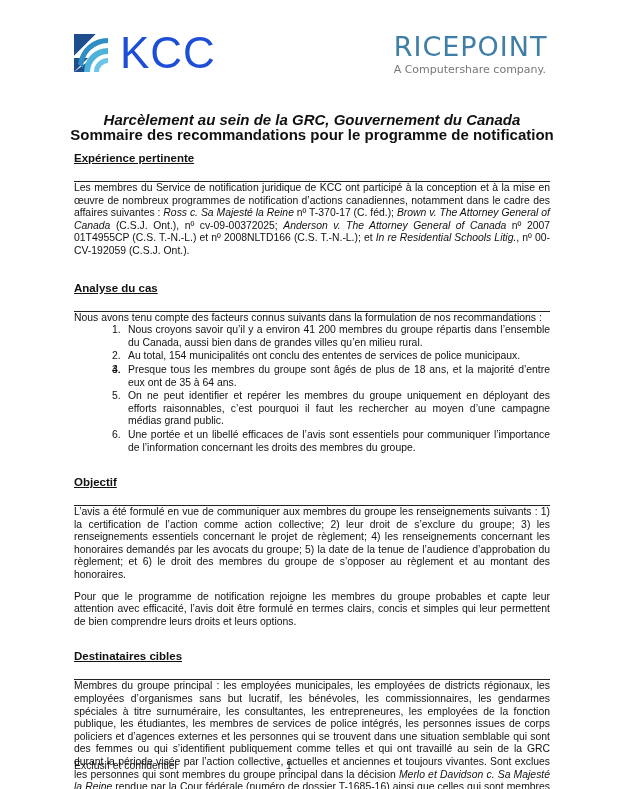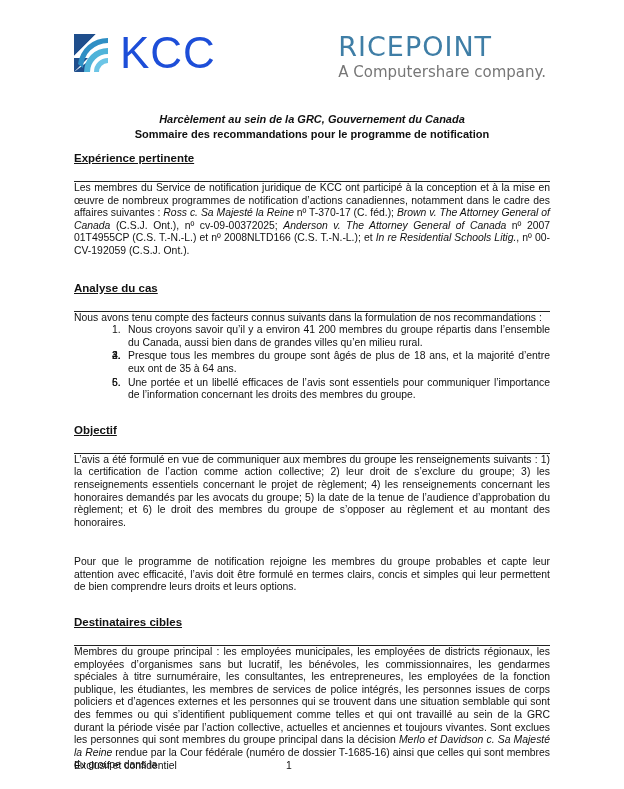--- a/index.html
+++ b/index.html
@@ -4,28 +4,28 @@
   <style>
     html, body { margin: 0; padding: 0; background: #ffffff; }
     body { width: 624px; height: 789px; position: relative; overflow: hidden;
       font-family: "Liberation Sans", sans-serif; color: #111; }
     .page { position: absolute; left: 0; top: 0; width: 624px; height: 789px; }
     .logo-kcc { position: absolute; left: 74px; top: 34px; height: 38px; display: flex; align-items: center; }
     .kcc-mark { width: 38px; height: 38px; position: relative; }
     .kcc-text { font-family: "Liberation Sans", sans-serif; font-size: 44px; color: #1d4ed8; letter-spacing: 1px; margin-left: 8px; line-height: 38px; font-weight: normal; }
     .logo-rp { position: absolute; right: 74px; top: 32px; text-align: left; }
     .rp-name { font-family: "DejaVu Sans", sans-serif; font-size: 27px; color: #3f7ea6; letter-spacing: 1px; line-height: 30px; font-weight: normal; }
-    .rp-sub { font-family: "DejaVu Sans", sans-serif; font-size: 15px; color: #777; margin-top: 1px; margin-right: 4px; }
-    .title { position: absolute; left: 0; width: 624px; top: 112px; text-align: center; font-size: 11px; font-weight: bold; line-height: 15px; }
+    .rp-sub { font-family: "DejaVu Sans", sans-serif; font-size: 11px; color: #777; margin-top: 1px; margin-right: 4px; }
+    .title { position: absolute; left: 0; width: 624px; top: 112px; text-align: center; font-size: 15px; font-weight: bold; line-height: 15px; }
     .title .t1 { font-style: italic; }
     .content { position: absolute; left: 74px; top: 152px; width: 476px; font-size: 10.4px; line-height: 12.6px; }
     .section { margin-bottom: 20px; }
     .sec-head { font-weight: bold; font-size: 11.5px; line-height: 13px; border-bottom: 1.5px solid #222; text-decoration: underline; padding-bottom: 16px; }
     .para { text-align: justify; margin: 0; }
-    .para + .para { margin-top: 27px; }
+    .para + .para { margin-top: 9px; }
     .it { font-style: italic; }
     ol { margin: 0; padding-left: 0; list-style: none; }
     ol li { position: relative; padding-left: 54px; text-align: justify; margin-bottom: 1px; }
     ol li .num { position: absolute; left: 38px; top: 0; }
     .footer { position: absolute; top: 743px; left: 74px; font-size: 10.4px; width: 400px; margin-top: 17px; }
     .footer .pg { position: absolute; left: 212px; top: 0; }
     .s1 { margin-bottom: 23px; }
     .s2 { margin-bottom: 22px; margin-top: 24px; }
     .s3 { margin-bottom: 22px; }
   </style>
@@ -67,24 +67,24 @@
       <p class="para">
         <span>Les membres du Service de notification juridique de KCC ont participé à la conception et à la mise en œuvre de nombreux programmes de notification d’actions canadiennes, notamment dans le cadre des affaires suivantes : </span><span class="it">Ross c. Sa Majesté la Reine</span><span> nº T-370-17 (C. féd.); </span><span class="it">Brown v. The Attorney General of Canada</span><span> (C.S.J. Ont.), nº cv-09-00372025; </span><span class="it">Anderson v. The Attorney General of Canada</span><span> nº 2007 01T4955CP (C.S. T.-N.-L.) et nº 2008NLTD166 (C.S. T.-N.-L.); et </span><span class="it">In re Residential Schools Litig.</span><span>, nº 00-CV-192059 (C.S.J. Ont.).</span>
       </p>
     </div>
 
     <div class="section s2">
       <div class="sec-head">Analyse du cas</div>
       <p class="para">Nous avons tenu compte des facteurs connus suivants dans la formulation de nos recommandations :</p>
       <ol>
         <li><span class="num">1.</span><span>Nous croyons savoir qu’il y a environ 41 200 membres du groupe répartis dans l’ensemble du Canada, aussi bien dans de grandes villes qu’en milieu rural.</span></li>
-        <li><span class="num">2.</span></li>
+        <li><span class="num">2.</span><span>Au total, 154 municipalités ont conclu des ententes de services de police municipaux.</span></li>
         <li><span class="num">3.</span></li>
         <li><span class="num">4.</span><span>Presque tous les membres du groupe sont âgés de plus de 18 ans, et la majorité d’entre eux ont de 35 à 64 ans.</span></li>
-        <li><span class="num">5.</span></li>
+        <li><span class="num">5.</span><span>On ne peut identifier et repérer les membres du groupe uniquement en déployant des efforts raisonnables, c’est pourquoi il faut les rechercher au moyen d’une campagne médias grand public.</span></li>
         <li><span class="num">6.</span><span>Une portée et un libellé efficaces de l’avis sont essentiels pour communiquer l’importance de l’information concernant les droits des membres du groupe.</span></li>
       </ol>
     </div>
 
     <div class="section s3">
       <div class="sec-head">Objectif</div>
       <p class="para">L’avis a été formulé en vue de communiquer aux membres du groupe les renseignements suivants : 1) la certification de l’action comme action collective; 2) leur droit de s’exclure du groupe; 3) les renseignements essentiels concernant le projet de règlement; 4) les renseignements concernant les honoraires demandés par les avocats du groupe; 5) la date de la tenue de l’audience d’approbation du règlement; et 6) le droit des membres du groupe de s’opposer au règlement et au montant des honoraires.</p>
       <p class="para">Pour que le programme de notification rejoigne les membres du groupe probables et capte leur attention avec efficacité, l’avis doit être formulé en termes clairs, concis et simples qui leur permettent de bien comprendre leurs droits et leurs options.</p>
     </div>
 

